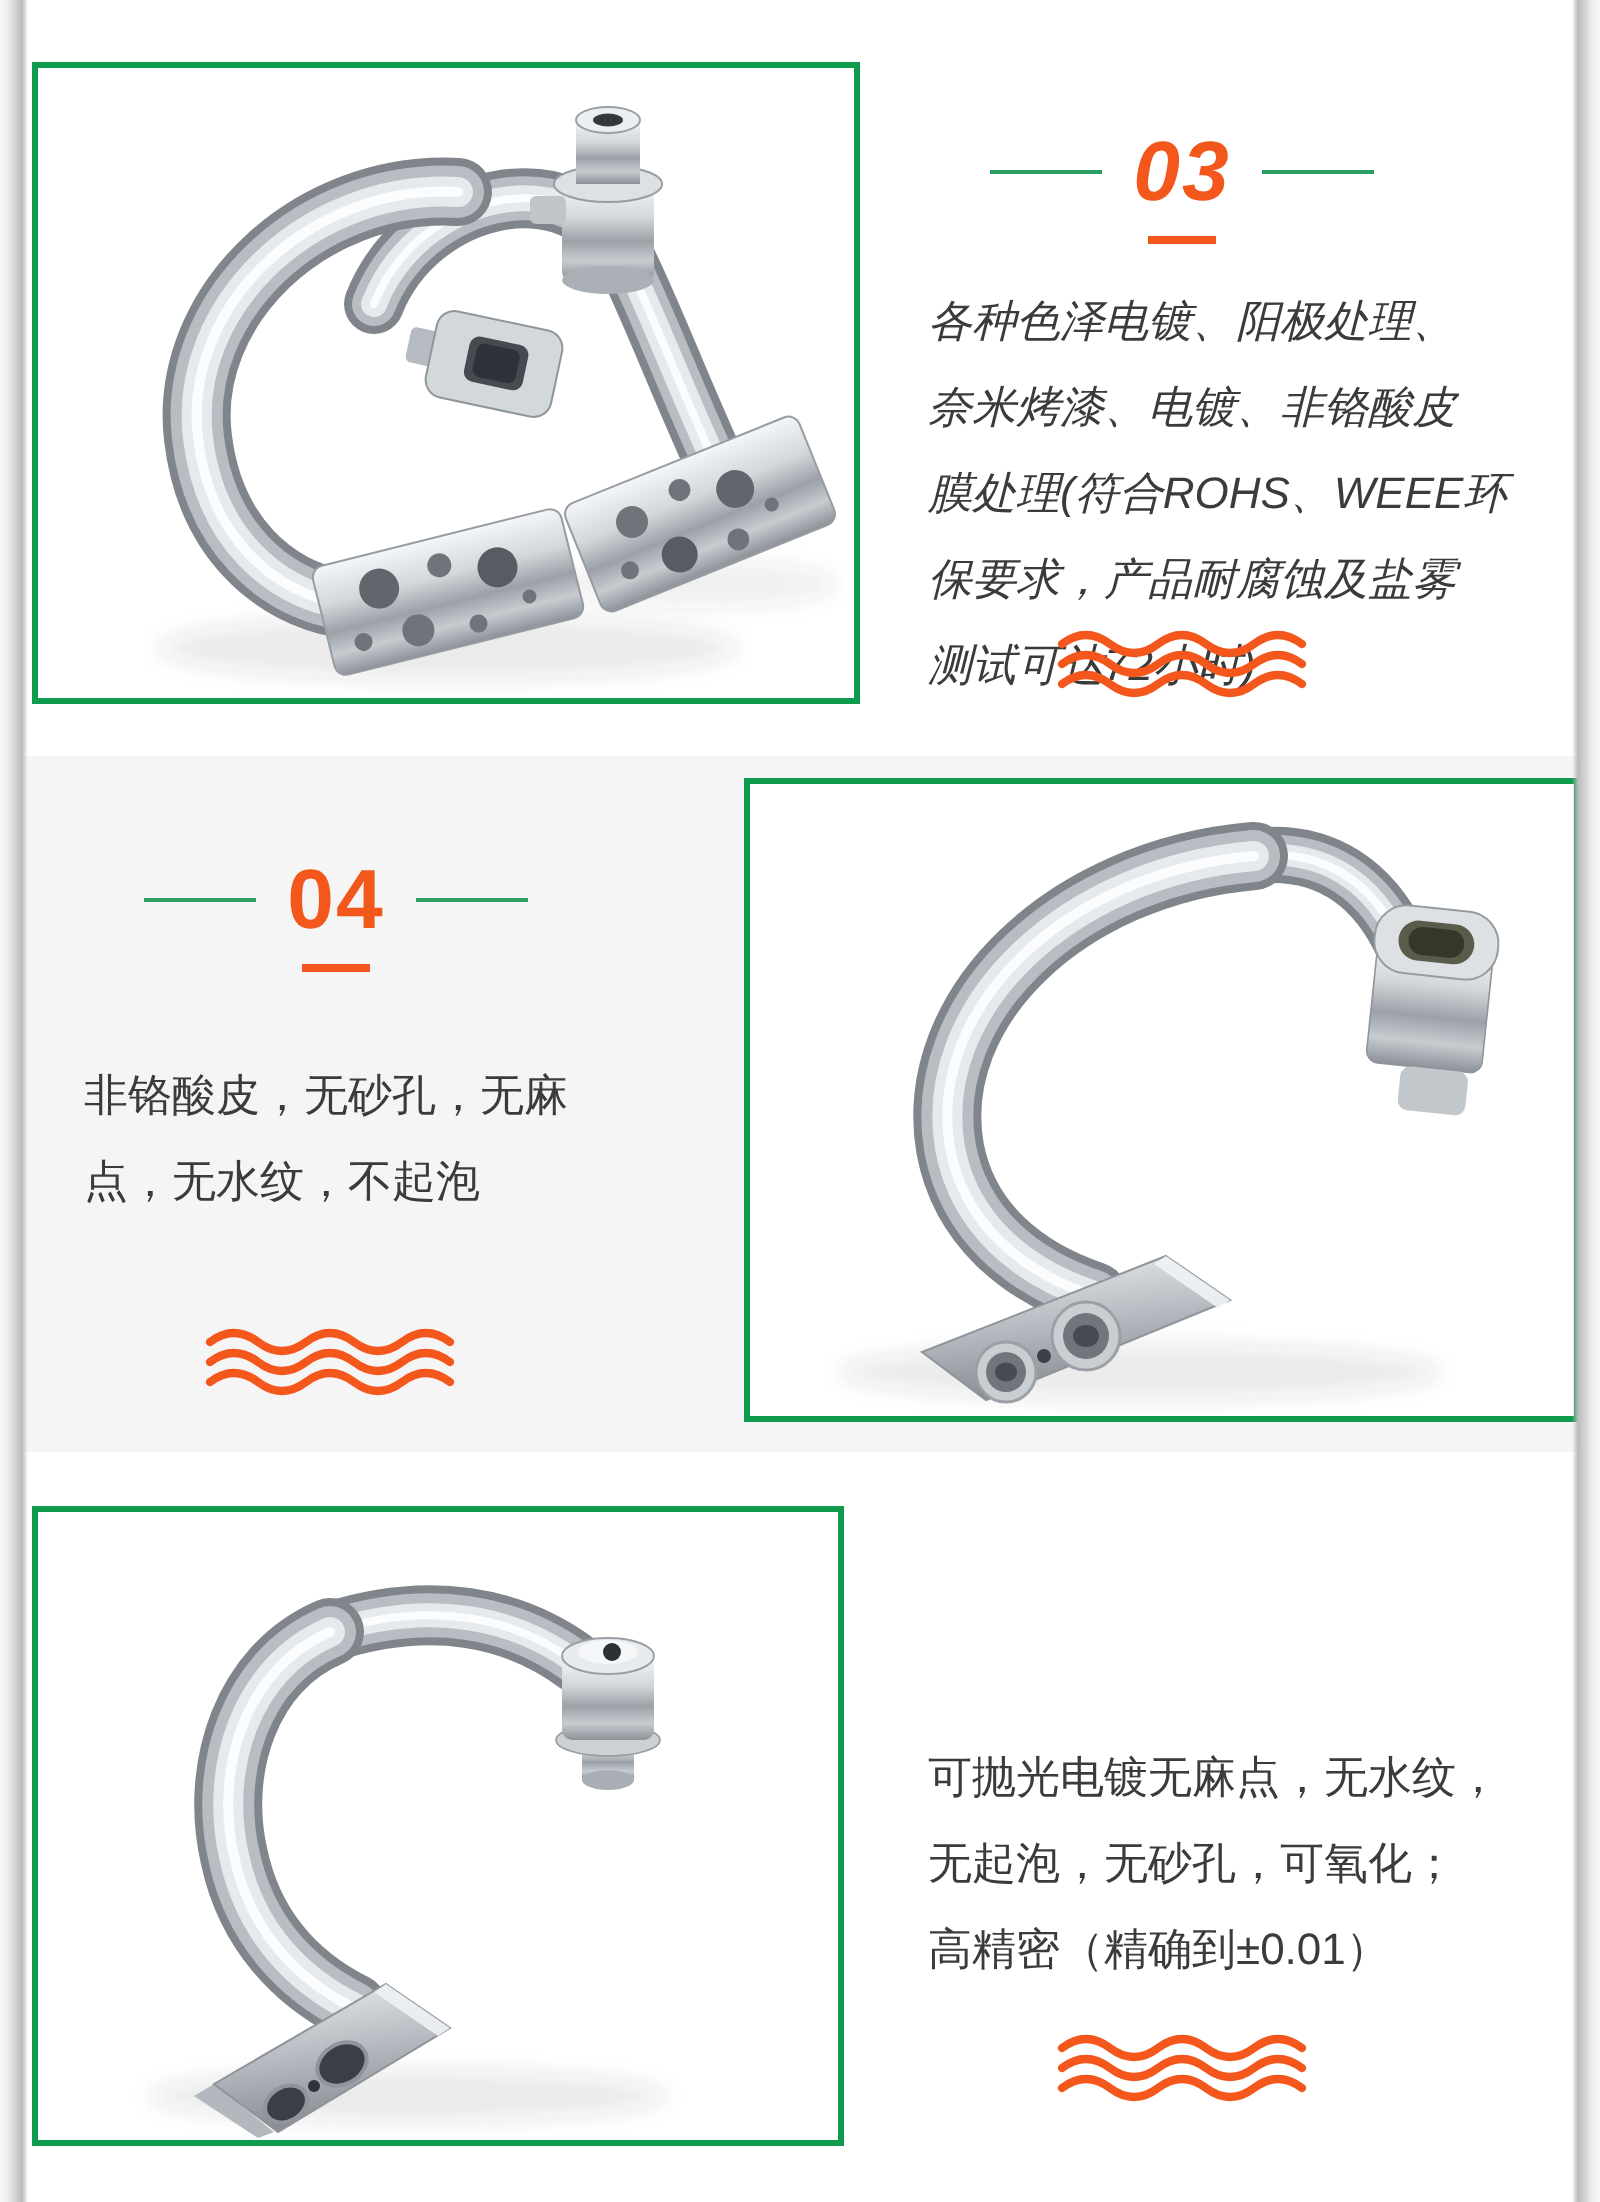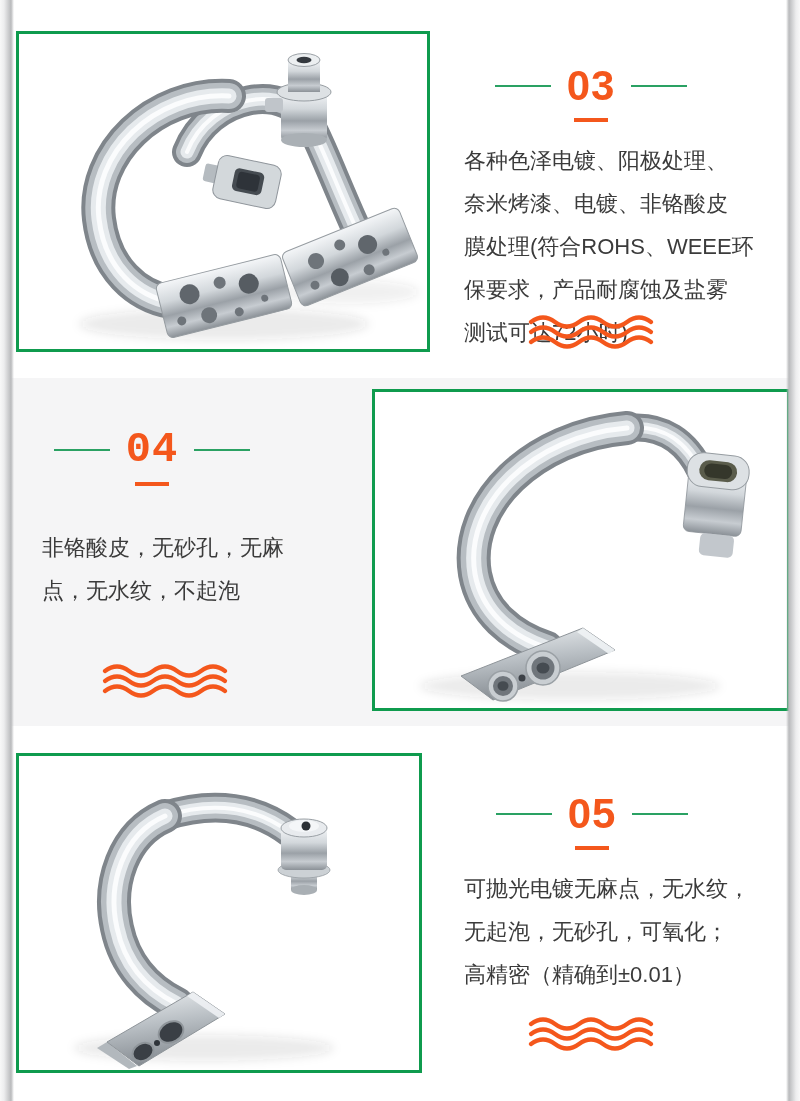--- a/index.html
+++ b/index.html
@@ -1,32 +1,32 @@
 <!DOCTYPE html>
 <html><head>
 <meta charset="utf-8">
 <style>
   html,body{margin:0;padding:0;}
   body{font-family:"Liberation Sans","DejaVu Sans",sans-serif;background:#ffffff;}
   .canvas{position:relative;width:800px;height:1101px;overflow:hidden;background:#ffffff;}
 
   .section{position:absolute;left:0;width:800px;}
-  #sec03{top:0;height:378px;background:#ffffff;}
+  #sec03{top:0;height:378px;background:#ffffff;font-style:italic;}
   #sec04{top:378px;height:348px;background:#f5f5f6;}
   #sec05{top:726px;height:375px;background:#ffffff;}
 
   .photo-box{position:absolute;border:3px solid #0f9b4e;background:#ffffff;box-sizing:content-box;}
   #box03{left:16px;top:31px;width:408px;height:315px;}
   #box04{left:372px;top:11px;width:412px;height:316px;}
   #box05{left:16px;top:27px;width:400px;height:314px;}
   .photo-box svg{display:block;}
 
   .num-header{position:absolute;width:264px;text-align:center;}
   #hdr03{left:459px;top:62px;}
-  #hdr04{left:20px;top:48px;font-family:Liberation Mono, monospace;}
+  #hdr04{left:36px;top:48px;}
   #hdr05{left:460px;top:64px;}
   .num-row{display:flex;align-items:center;justify-content:center;height:48px;}
   .dash{width:56px;height:2px;background:#2aa163;}
   .num{font-size:42px;font-weight:700;color:#f4571c;margin:0 16px;letter-spacing:1px;}
   .num-underline{width:34px;height:4px;background:#f4571c;margin:8px auto 0;}
 
   .desc{position:absolute;font-size:22px;line-height:43px;color:#3b3b3b;white-space:pre-line;}
   #desc03{left:464px;top:139px;width:322px;}
   #desc04{left:42px;top:148px;width:336px;}
   #desc05{left:464px;top:141px;width:330px;}
@@ -260,28 +260,20 @@
         </g>
 
         <polygon points="88,286 118,310 110,313 78,292" fill="#b2b8bd"></polygon>
         <polygon points="174,236 206,258 120,310 88,286" fill="url(#gb3)" stroke="#8e9499" stroke-width="1"></polygon>
         <polygon points="174,236 206,258 200,262 168,240" fill="#eef1f4" opacity="0.9"></polygon>
         <ellipse cx="152" cy="276" rx="13" ry="10" transform="rotate(-30 152 276)" fill="#3a3f45" stroke="#8f959a" stroke-width="2"></ellipse>
         <ellipse cx="124" cy="296" rx="11" ry="8.5" transform="rotate(-30 124 296)" fill="#3a3f45" stroke="#8f959a" stroke-width="2"></ellipse>
         <circle cx="138" cy="287" r="3" fill="#2f343a"></circle>
       </svg>
     </div>
-    <div class="num-header" id="hdr05">
-      <div class="num-row">
-        <span class="dash"></span>
-        <span class="num">05</span>
-        <span class="dash"></span>
-      </div>
-      <div class="num-underline"></div>
-    </div>
     <div class="desc" id="desc05">可抛光电镀无麻点，无水纹，
 无起泡，无砂孔，可氧化；
 高精密（精确到±0.01）</div>
     <svg class="wave" id="wave05" width="134" height="36" viewBox="0 0 134 36">
       <g stroke="#f4571c" stroke-width="4.2" fill="none" stroke-linecap="round">
         <path d="M3 8 Q15 -1 27 8 T51 8 T75 8 T99 8 T123 8"></path>
         <path d="M3 18 Q15 9 27 18 T51 18 T75 18 T99 18 T123 18"></path>
         <path d="M3 28 Q15 19 27 28 T51 28 T75 28 T99 28 T123 28"></path>
       </g>
     </svg>

